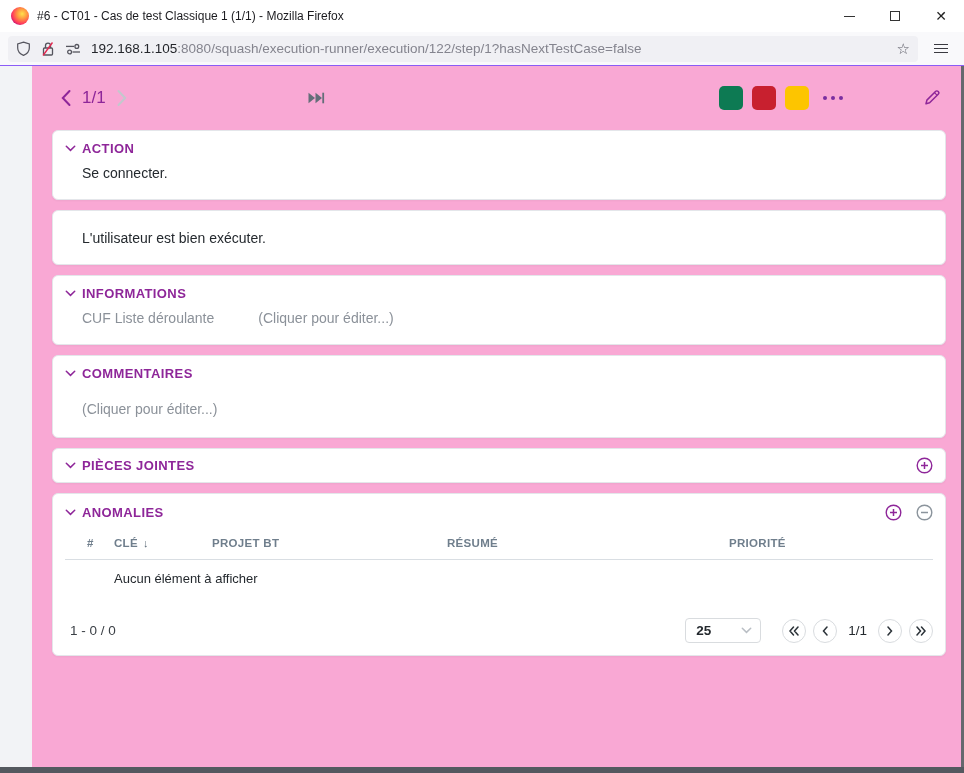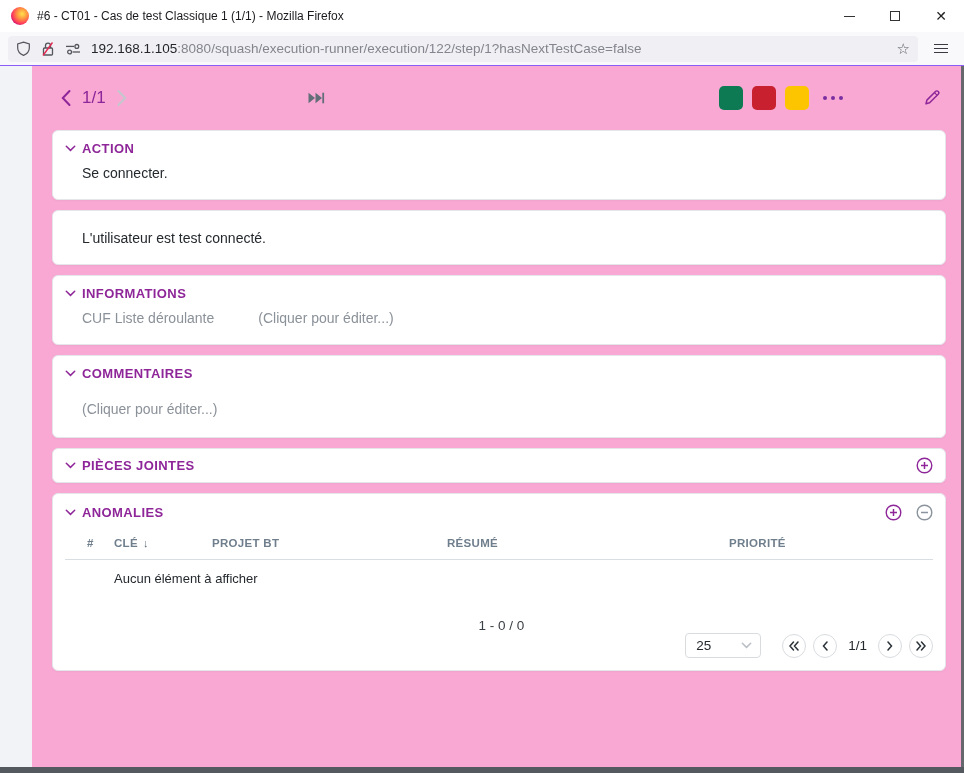--- a/index.html
+++ b/index.html
@@ -54,25 +54,25 @@
   .comments-body { margin-top:20px; margin-bottom:10px; }
   .attach-card { padding:8px 12px; }
 
   
   .anomalies-card { padding-bottom:12px; }
   .tbl-header { display:grid; grid-template-columns:27px 98px 235px 282px auto; padding:0 0 10px 22px;
                 margin-top:16px; border-bottom:1.5px solid #d9dee3; }
   .tbl-header .th { font-size:11.5px; font-weight:600; letter-spacing:.3px; color:#6f7e8c; }
   .sort-arrow { font-size:11px; color:#5c6a77; margin-left:5px; }
   .empty-row { font-size:13px; color:#24292e; margin:11px 0 0 49px; }
-  .pagination { display:flex; align-items:center; margin-top:32px;flex-direction:column; }
+  .pagination { display:flex; align-items:center; margin-top:32px; }
   .range-label { font-size:13.5px; color:#3a3f45; margin-left:5px; }
   .pag-right { margin-left:auto; display:flex; align-items:center; gap:7px; }
   .page-size-select { width:76px; height:25px; border:1px solid #d9dcdf; border-radius:4px; background:#fff;
-                      display:flex; align-items:center; padding:0 8px 0 10px; margin-right:14px; }
+                      display:flex; align-items:center; padding:0 8px 0 10px; margin-right:14px;font-weight:bold; }
   .page-size-select .val { font-size:13.5px; color:#24292e; flex:1; }
   .round-btn { width:24px; height:24px; border:1.5px solid #d9dcdf; border-radius:50%; background:#fff;
                display:flex; align-items:center; justify-content:center; }
   .pag-indicator { font-size:13.5px; color:#24292e; margin:0 4px; }
 
   
   .right-edge { position:absolute; right:0; top:66px; bottom:0; width:3px; background:#66686d; }
   .bottom-edge { position:absolute; left:0; right:0; bottom:0; height:6px; background:#54595f; }
 
   svg { display:block; }
@@ -177,21 +177,21 @@
     <div class="card-head">
       <svg width="11" height="7" viewBox="0 0 11 7">
           <path d="M1.3 1.2l4.2 4.2 4.2-4.2" fill="none" stroke="#8e2699" stroke-width="1.5" stroke-linecap="round"></path>
         </svg>
       <span class="card-title">ACTION</span>
     </div>
     <div class="card-body">Se connecter.</div>
   </section>
 
   <section class="card">
-    <div class="card-body">L'utilisateur est test connecté.</div>
+    <div class="card-body">L'utilisateur est bien exécuter.</div>
   </section>
 
   <section class="card">
     <div class="card-head">
       <svg width="11" height="7" viewBox="0 0 11 7">
           <path d="M1.3 1.2l4.2 4.2 4.2-4.2" fill="none" stroke="#8e2699" stroke-width="1.5" stroke-linecap="round"></path>
         </svg>
       <span class="card-title">INFORMATIONS</span>
     </div>
     <div class="card-body info-body">

